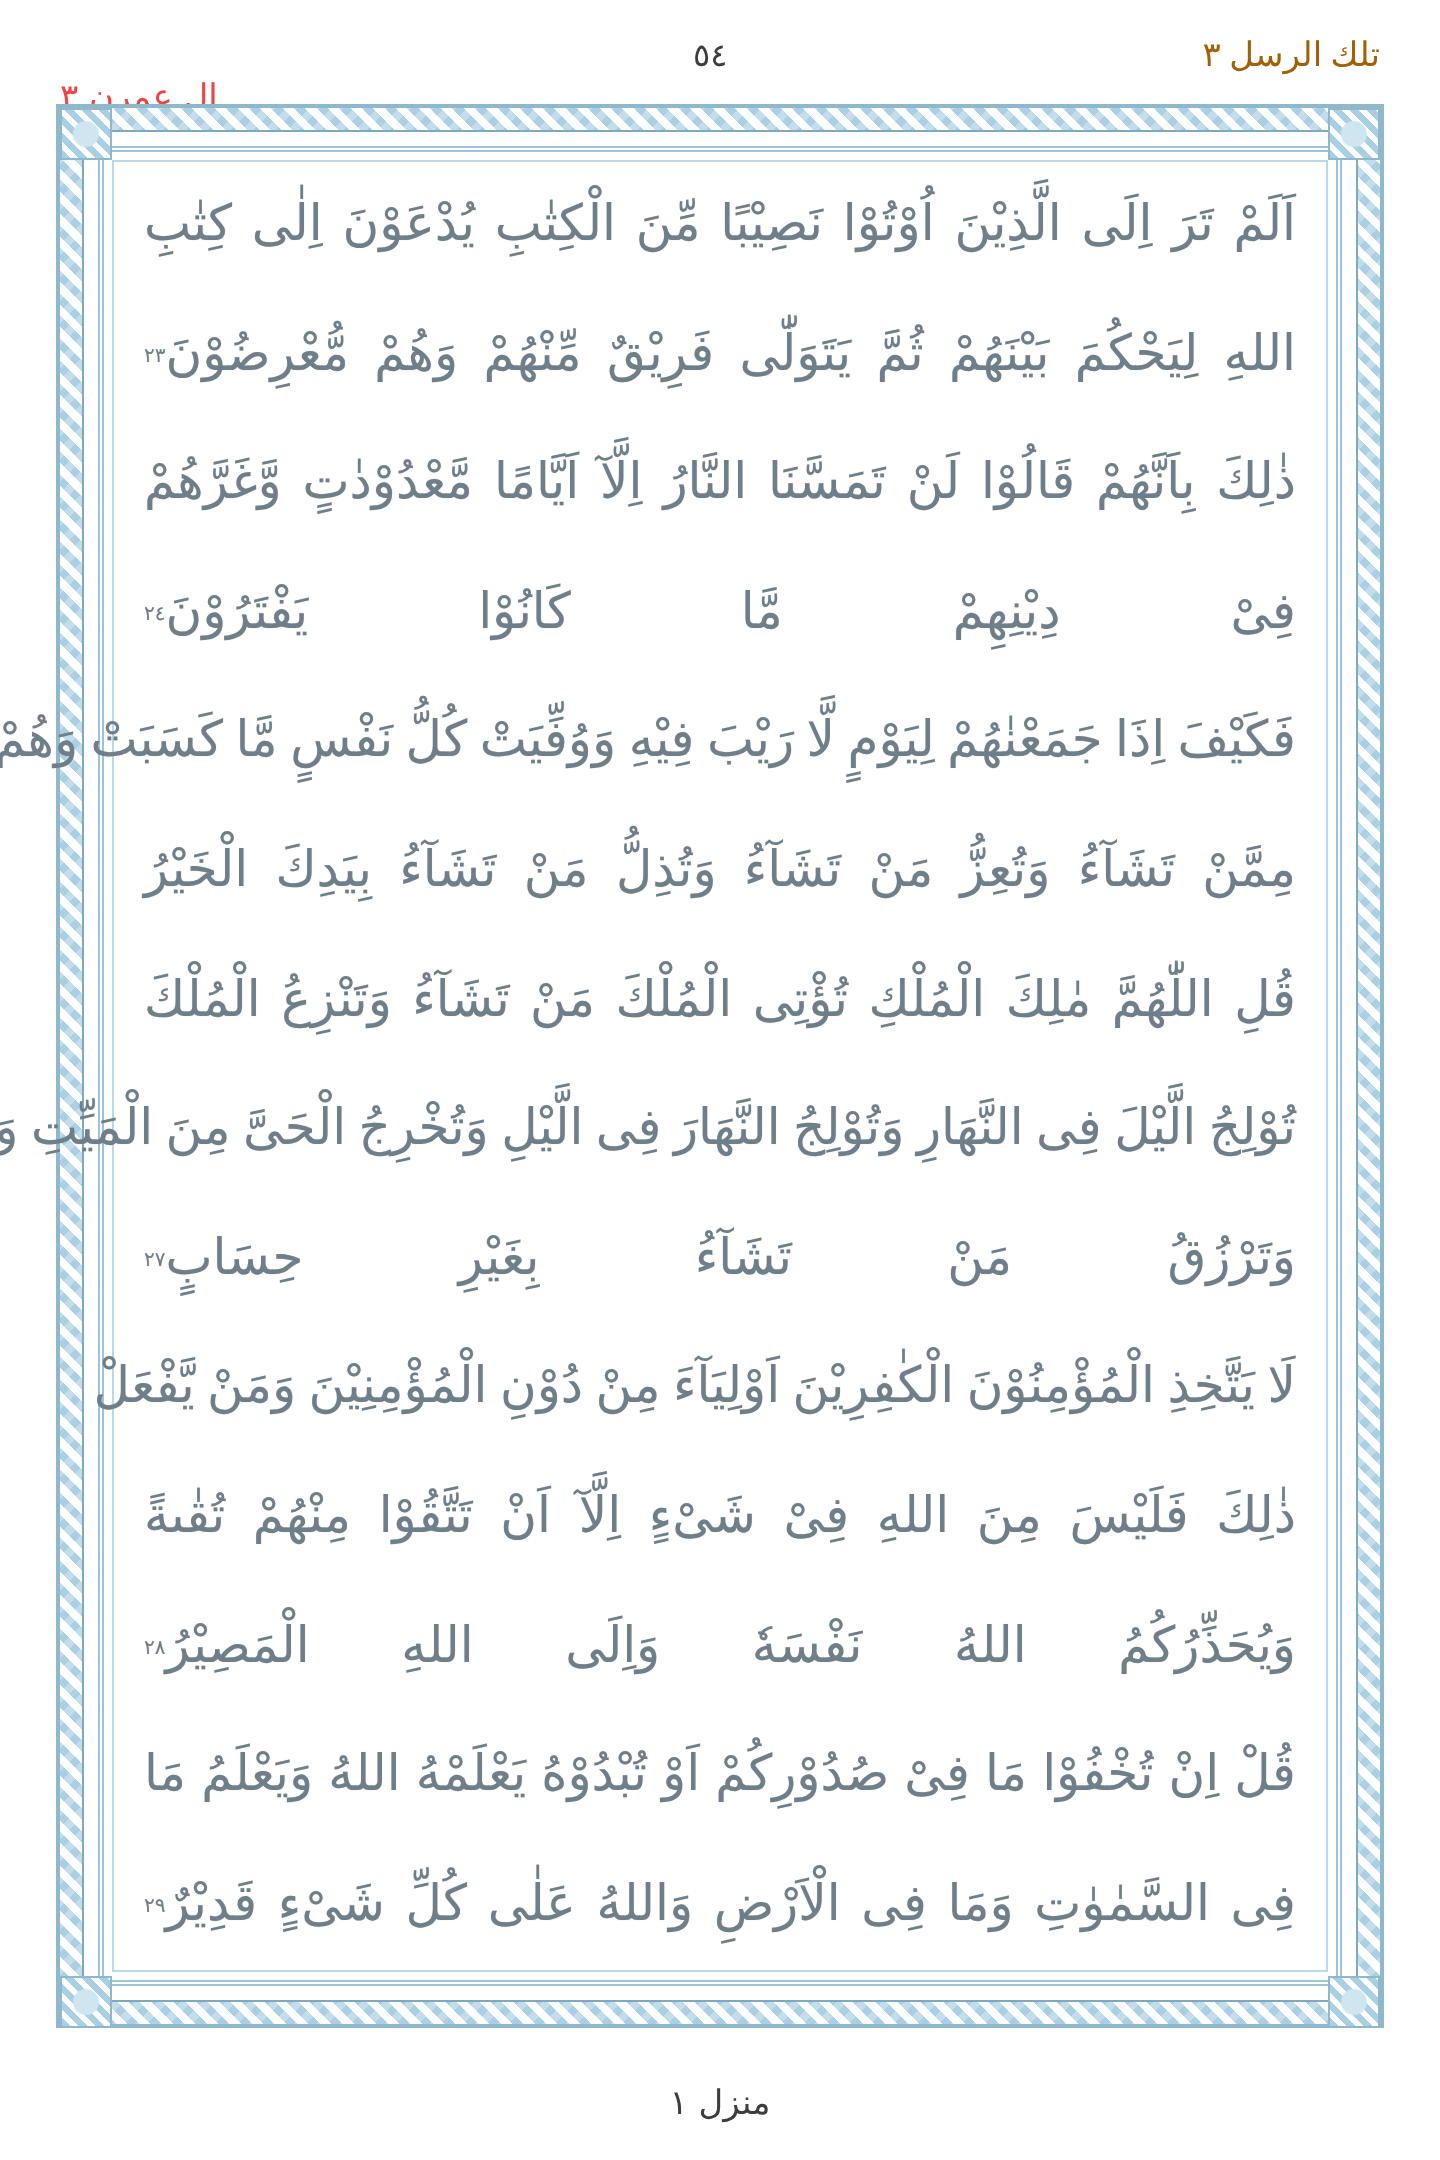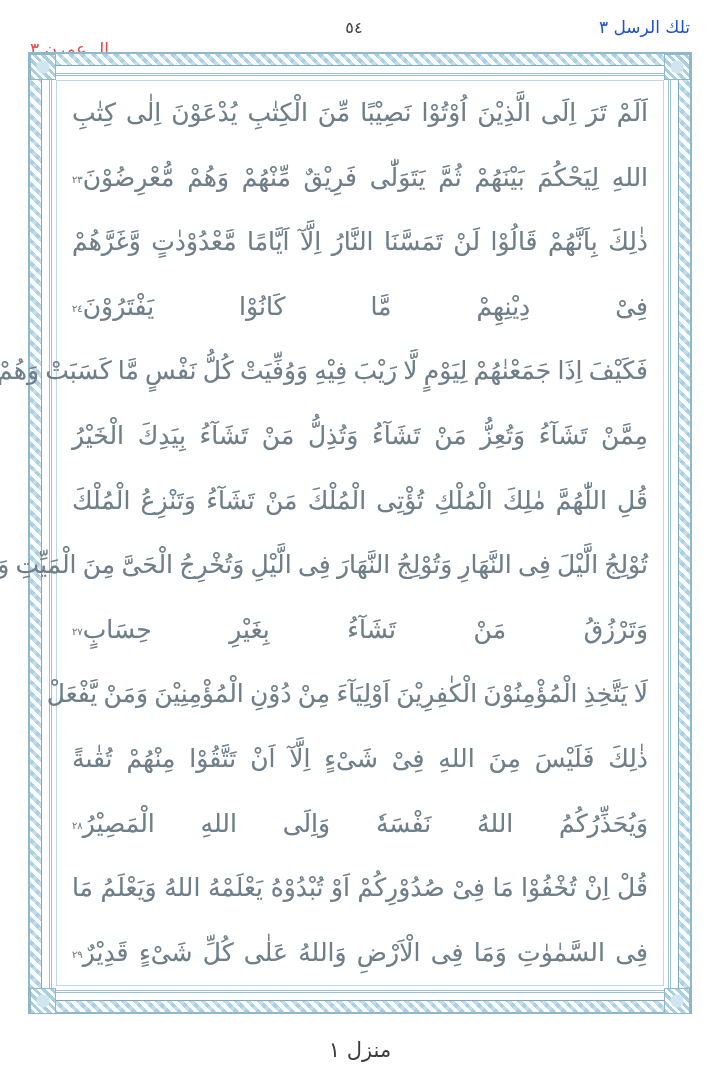--- a/index.html
+++ b/index.html
@@ -33,21 +33,21 @@
     justify-content: space-between;
     color: #4a4a4a;
     direction: rtl;
   }
   .hdr-item {
     font-size: 17px;
     font-family: "DejaVu Sans", sans-serif;
     white-space: nowrap;
     letter-spacing: 0.5px;
   }
-  .hdr-right { color: #1d4ed8; }
+  .hdr-right { color: #a16207; font-family: Liberation Serif, serif; }
   .hdr-center { color: #3d3d3d; font-size: 16px; }
   .hdr-left { color: #ef4444; margin-top: 43px; }
 
   
   .frame-outer {
     position: absolute;
     left: 28px;
     top: 52px;
     width: 664px;
     height: 962px;
@@ -141,21 +141,21 @@
   
   .page-footer {
     position: absolute;
     bottom: 18px;
     left: 0;
     width: 720px;
     text-align: center;
     direction: rtl;
   }
   .footer-label {
-    font-size: 21px;
+    font-size: 17px;
     color: #3d3d3d;
     font-family: "DejaVu Sans", sans-serif;
   }
 </style>
 </head>
 <body>
 
 <div class="page">
 
   <div class="page-header">

